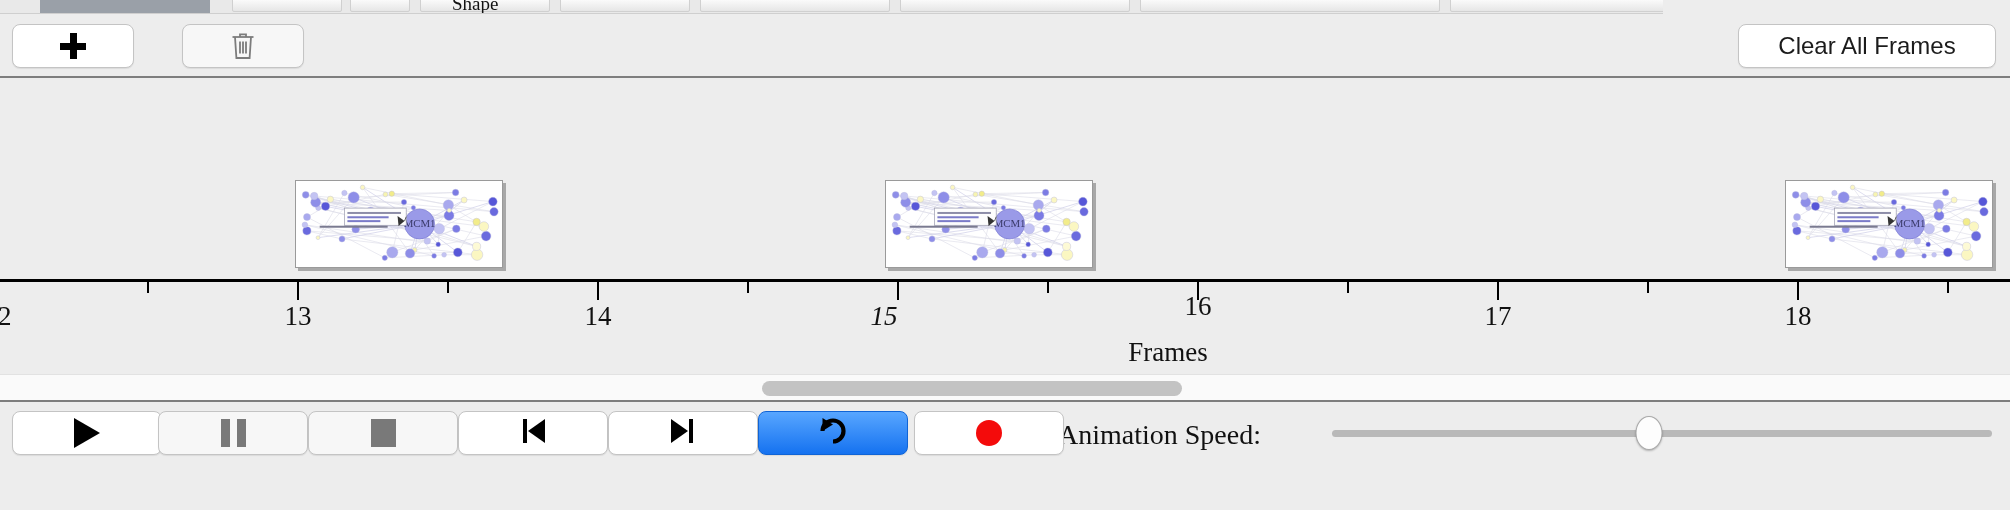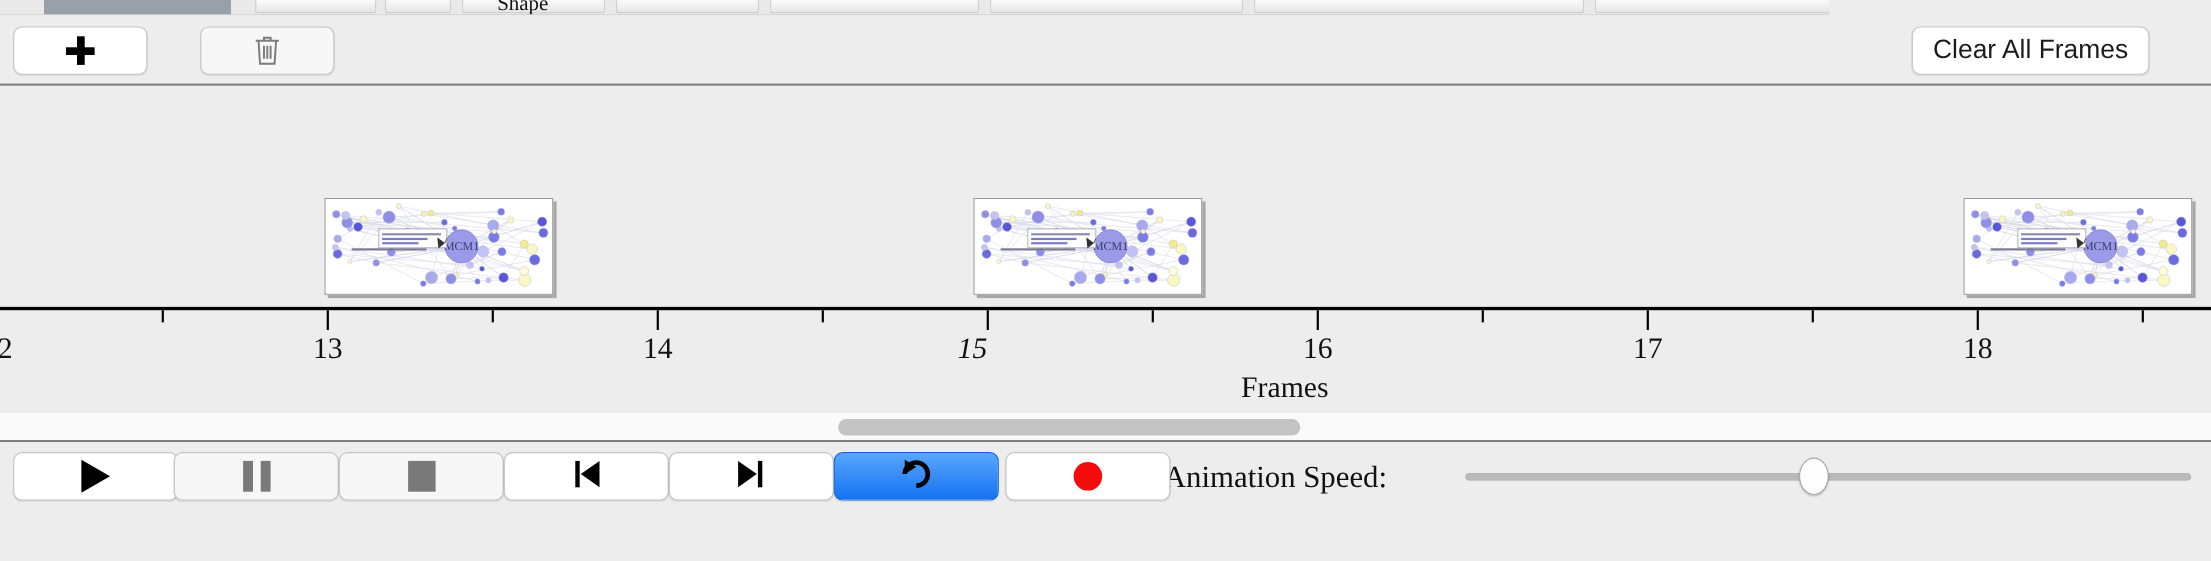--- a/index.html
+++ b/index.html
@@ -67,21 +67,21 @@
   .tb-btn {
     position: absolute; top: 10px;
     height: 44px;
     border-radius: 8px;
     border: 1px solid #c4c4c4;
     display: flex; align-items: center; justify-content: center;
     box-shadow: 0 1px 1px rgba(0,0,0,.08);
   }
   #btn-add     { left: 12px;  width: 122px; background: #ffffff; }
   #btn-delete  { left: 182px; width: 122px; background: #f7f7f7; }
-  #btn-clear   { left: 1738px; width: 216px; background: #ffffff;
+  #btn-clear   { left: 1738px; width: 258px; background: #ffffff;
                  font-size: 24px; color: #1b1b1b; }
 
   .plus-icon { position: relative; width: 26px; height: 26px; }
   .plus-icon::before, .plus-icon::after {
     content: ""; position: absolute; background: #000;
   }
   .plus-icon::before { left: 10px; top: 0; width: 7px; height: 26px; }
   .plus-icon::after  { left: 0; top: 10px; width: 26px; height: 7px; }
 
   .trash-icon { width: 26px; height: 30px; }
@@ -238,21 +238,21 @@
       <div class="tick major" style="left: 297px; top: 204px;"></div>
       <div class="tick-label" style="left: 298px; top: 223px;">13</div>
       <div class="tick minor" style="left: 447px; top: 204px;"></div>
       <div class="tick major" style="left: 597px; top: 204px;"></div>
       <div class="tick-label" style="left: 598px; top: 223px;">14</div>
       <div class="tick minor" style="left: 747px; top: 204px;"></div>
       <div class="tick major" style="left: 897px; top: 204px;"></div>
       <div class="tick-label" style="left: 884px; top: 223px; font-style: italic;">15</div>
       <div class="tick minor" style="left: 1047px; top: 204px;"></div>
       <div class="tick major" style="left: 1197px; top: 204px;"></div>
-      <div class="tick-label" style="left: 1198px; top: 223px; text-align: center;">16</div>
+      <div class="tick-label" style="left: 1198px; top: 213px; text-align: center;">16</div>
       <div class="tick minor" style="left: 1347px; top: 204px;"></div>
       <div class="tick major" style="left: 1497px; top: 204px;"></div>
       <div class="tick-label" style="left: 1498px; top: 223px;">17</div>
       <div class="tick minor" style="left: 1647px; top: 204px;"></div>
       <div class="tick major" style="left: 1797px; top: 204px;"></div>
       <div class="tick-label" style="left: 1798px; top: 223px;">18</div>
       <div class="tick minor" style="left: 1947px; top: 204px;"></div>
       <div class="frame" style="left: 295px; top: 102px; width: 208px; height: 88px;">
         <svg xmlns="http://www.w3.org/2000/svg" width="206" height="86" viewBox="0 0 206 86">
     <rect width="206" height="86" fill="#ffffff"></rect>

